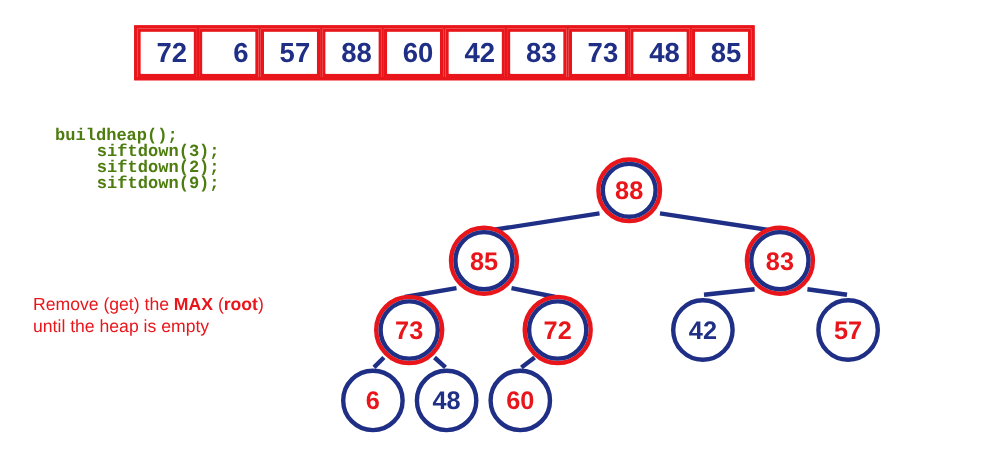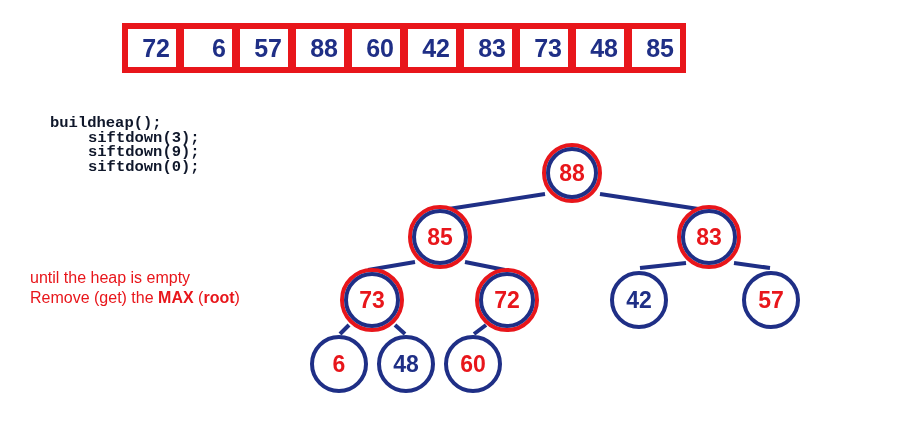--- a/index.html
+++ b/index.html
@@ -16,21 +16,21 @@
       width: 54px; height: 44px; box-sizing: border-box;
       background: #fff; border: 3px solid #e8161b; outline: 2px solid #fff; outline-offset: -5px;
       margin-right: 2px;
       display: flex; align-items: center; justify-content: flex-end; padding-right: 6px;
       font-weight: bold; font-size: 25px; color: #1f2f86;
     }
     .cell:last-child { margin-right: 0; }
     .code {
       position: absolute; left: 50px; top: 116px;
       font-family: "Liberation Mono", monospace; font-weight: bold; font-size: 15.5px;
-      color: #0f172a; line-height: 14.5px; white-space: pre;
+      color: #4d7c0f; line-height: 14.5px; white-space: pre;
     }
     .code .indent { padding-left: 38px; }
     .note {
       position: absolute; left: 30px; top: 268px;
       font-size: 16px; color: #e8161b; line-height: 20px;
     }
     .note b { font-weight: bold; }
     svg.tree { position: absolute; left: 0; top: 0; }
     .node-label { font-family: "Liberation Sans", sans-serif; font-weight: bold; font-size: 23px; }
   </style>
@@ -43,25 +43,25 @@
   <div class="cell">57</div>
   <div class="cell">88</div>
   <div class="cell">60</div>
   <div class="cell">42</div>
   <div class="cell">83</div>
   <div class="cell">73</div>
   <div class="cell">48</div>
   <div class="cell">85</div>
 </div>
 
-<div class="code"><div>buildheap();</div><div class="indent">siftdown(3);</div><div class="indent">siftdown(9);</div><div class="indent">siftdown(0);</div></div>
+<div class="code"><div>buildheap();</div><div class="indent">siftdown(3);</div><div class="indent">siftdown(2);</div><div class="indent">siftdown(9);</div></div>
 
 <div class="note">
+  <div><span>Remove (get) the </span><b>MAX</b><span> (</span><b>root</b><span>)</span></div>
   <div>until the heap is empty</div>
-  <div><span>Remove (get) the </span><b>MAX</b><span> (</span><b>root</b><span>)</span></div>
 </div>
 
 <svg class="tree" width="899" height="427">
   <g stroke="#1f2f86" stroke-width="4" fill="none">
 
     <line x1="545" y1="194" x2="442" y2="210"></line>
     <line x1="600" y1="194" x2="705" y2="210"></line>
 
     <line x1="415" y1="262" x2="368" y2="270"></line>
     <line x1="465" y1="262" x2="505" y2="270"></line>

